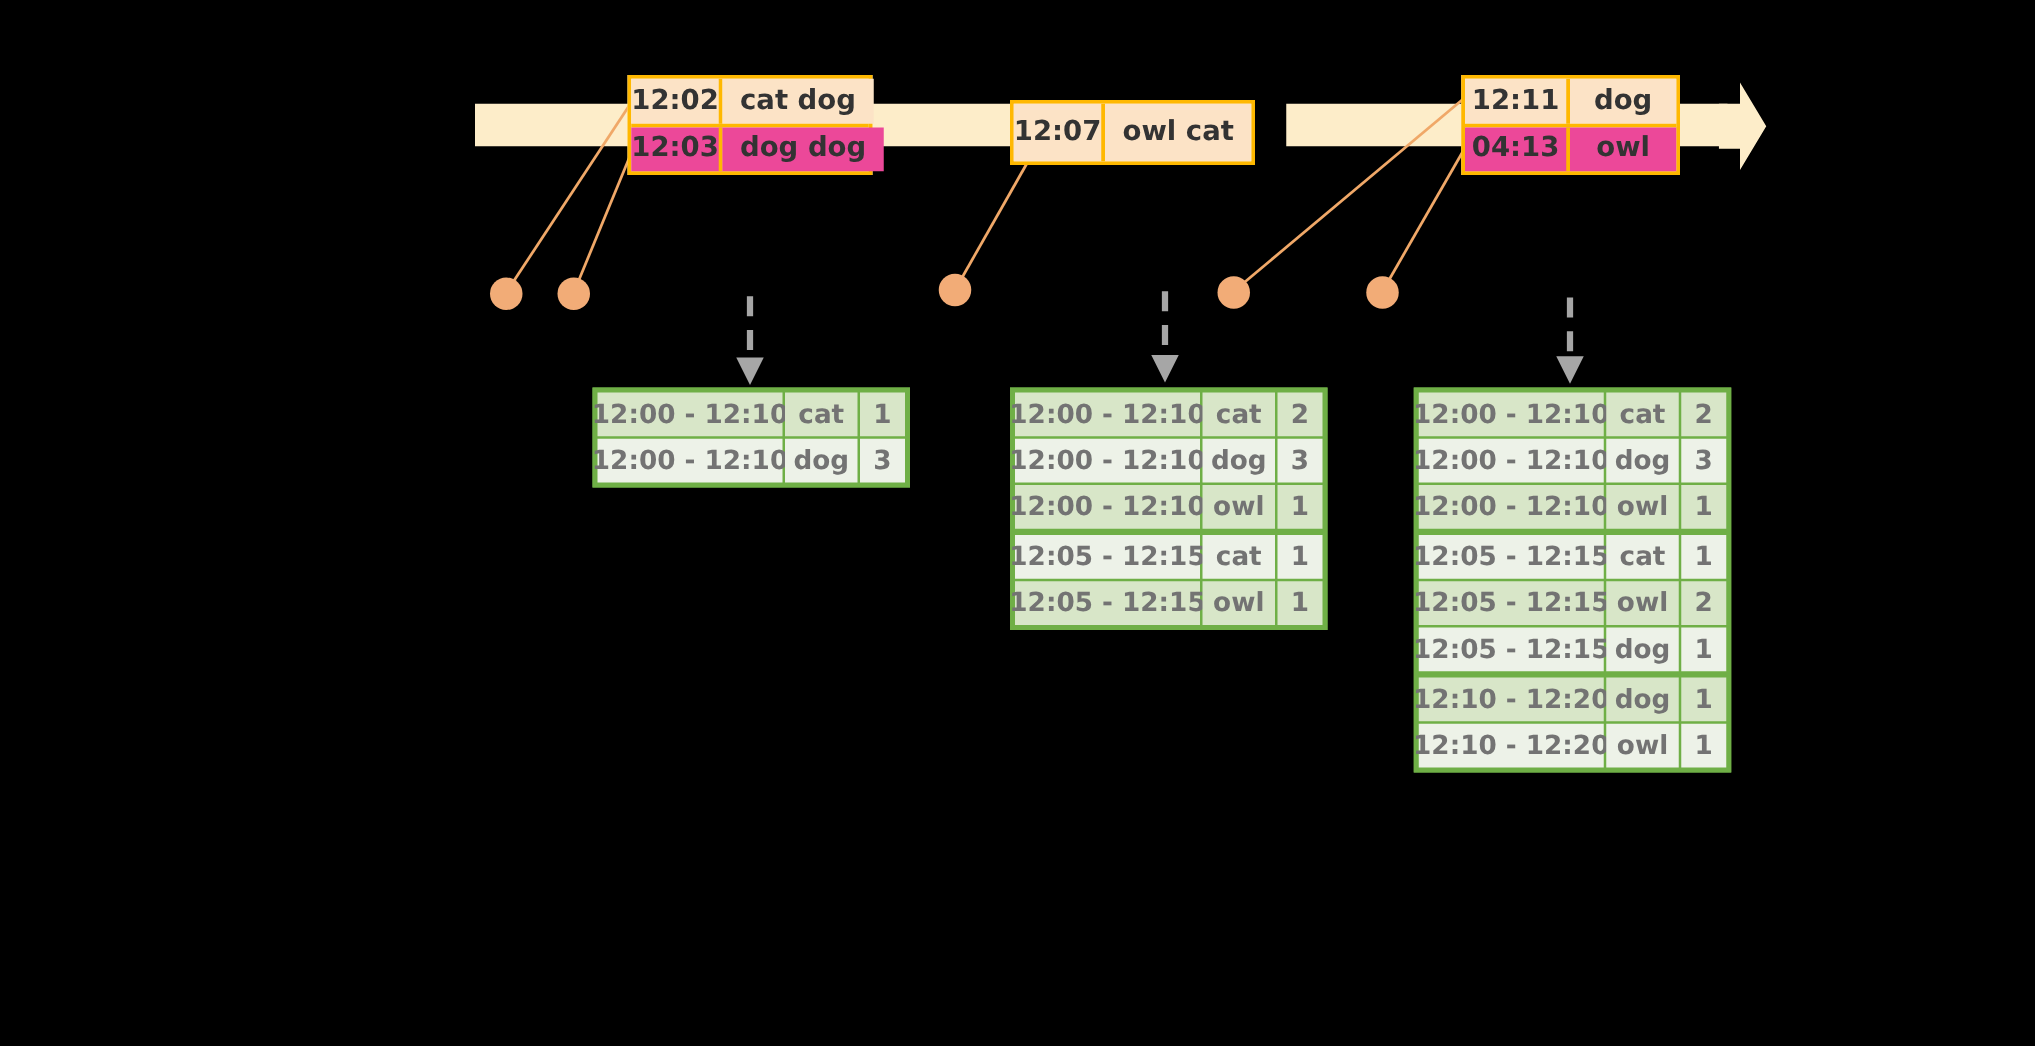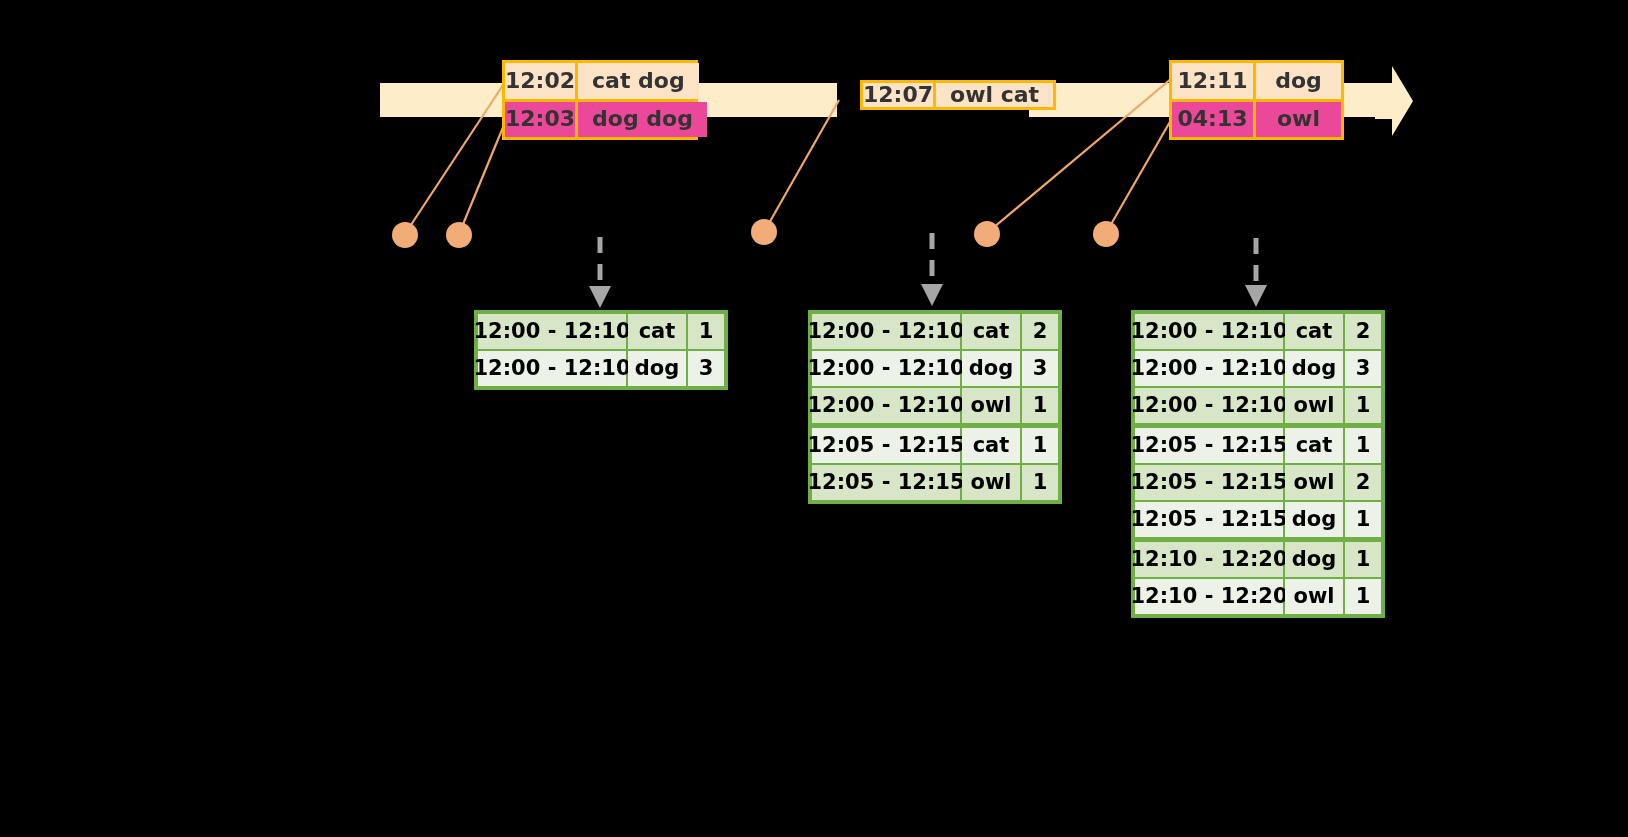--- a/index.html
+++ b/index.html
@@ -92,21 +92,21 @@
     flex-direction: row;
     gap: 2px;
     height: 35px;
   }
   .res-row.group-end { margin-bottom: 3px; }
   .res-cell {
     display: flex;
     align-items: center;
     justify-content: center;
     font-size: 21px;
-    color: #000000;
+    color: #737373;
     line-height: 1;
     white-space: nowrap;
     box-sizing: border-box;
   }
   .res-row.shade .res-cell { background: #D8E6C8; }
   .res-row.plain .res-cell { background: #EDF2E8; }
   .c-window { width: 148px; }
   .c-key    { width: 58px; }
   .c-count  { width: 36px; }
 
@@ -160,21 +160,21 @@
     <div class="event-row shade">
       <div class="ev-cell ev-time">12:02</div>
       <div class="ev-cell ev-words">cat dog</div>
     </div>
     <div class="event-row plain">
       <div class="ev-cell ev-time">12:03</div>
       <div class="ev-cell ev-words">dog dog</div>
     </div>
   </div>
 
-  <div class="event-box" style="left:860px; top:80px; width:196px; height:30px;">
+  <div class="event-box" style="left:808px; top:80px; width:196px; height:52px;">
     <div class="event-row shade">
       <div class="ev-cell ev-time">12:07</div>
       <div class="ev-cell ev-words">owl cat</div>
     </div>
   </div>
 
   <div class="event-box" style="left:1169px; top:60px; width:175px; height:80px;justify-content:space-between;">
     <div class="event-row shade">
       <div class="ev-cell ev-time">12:11</div>
       <div class="ev-cell ev-words">dog</div>

